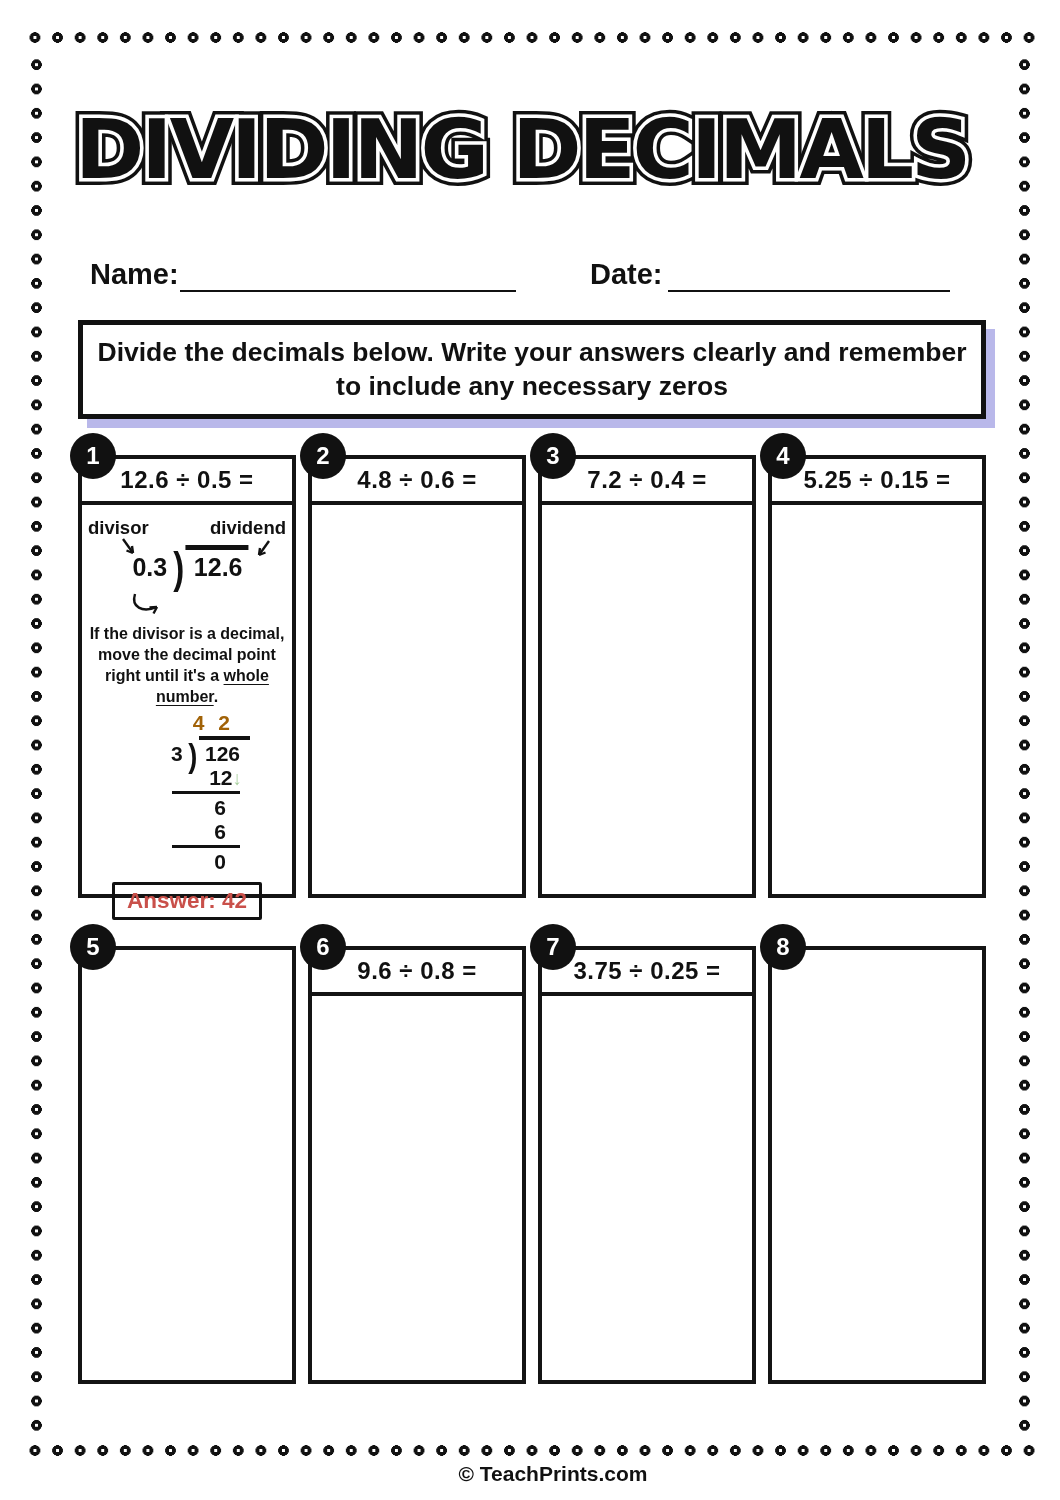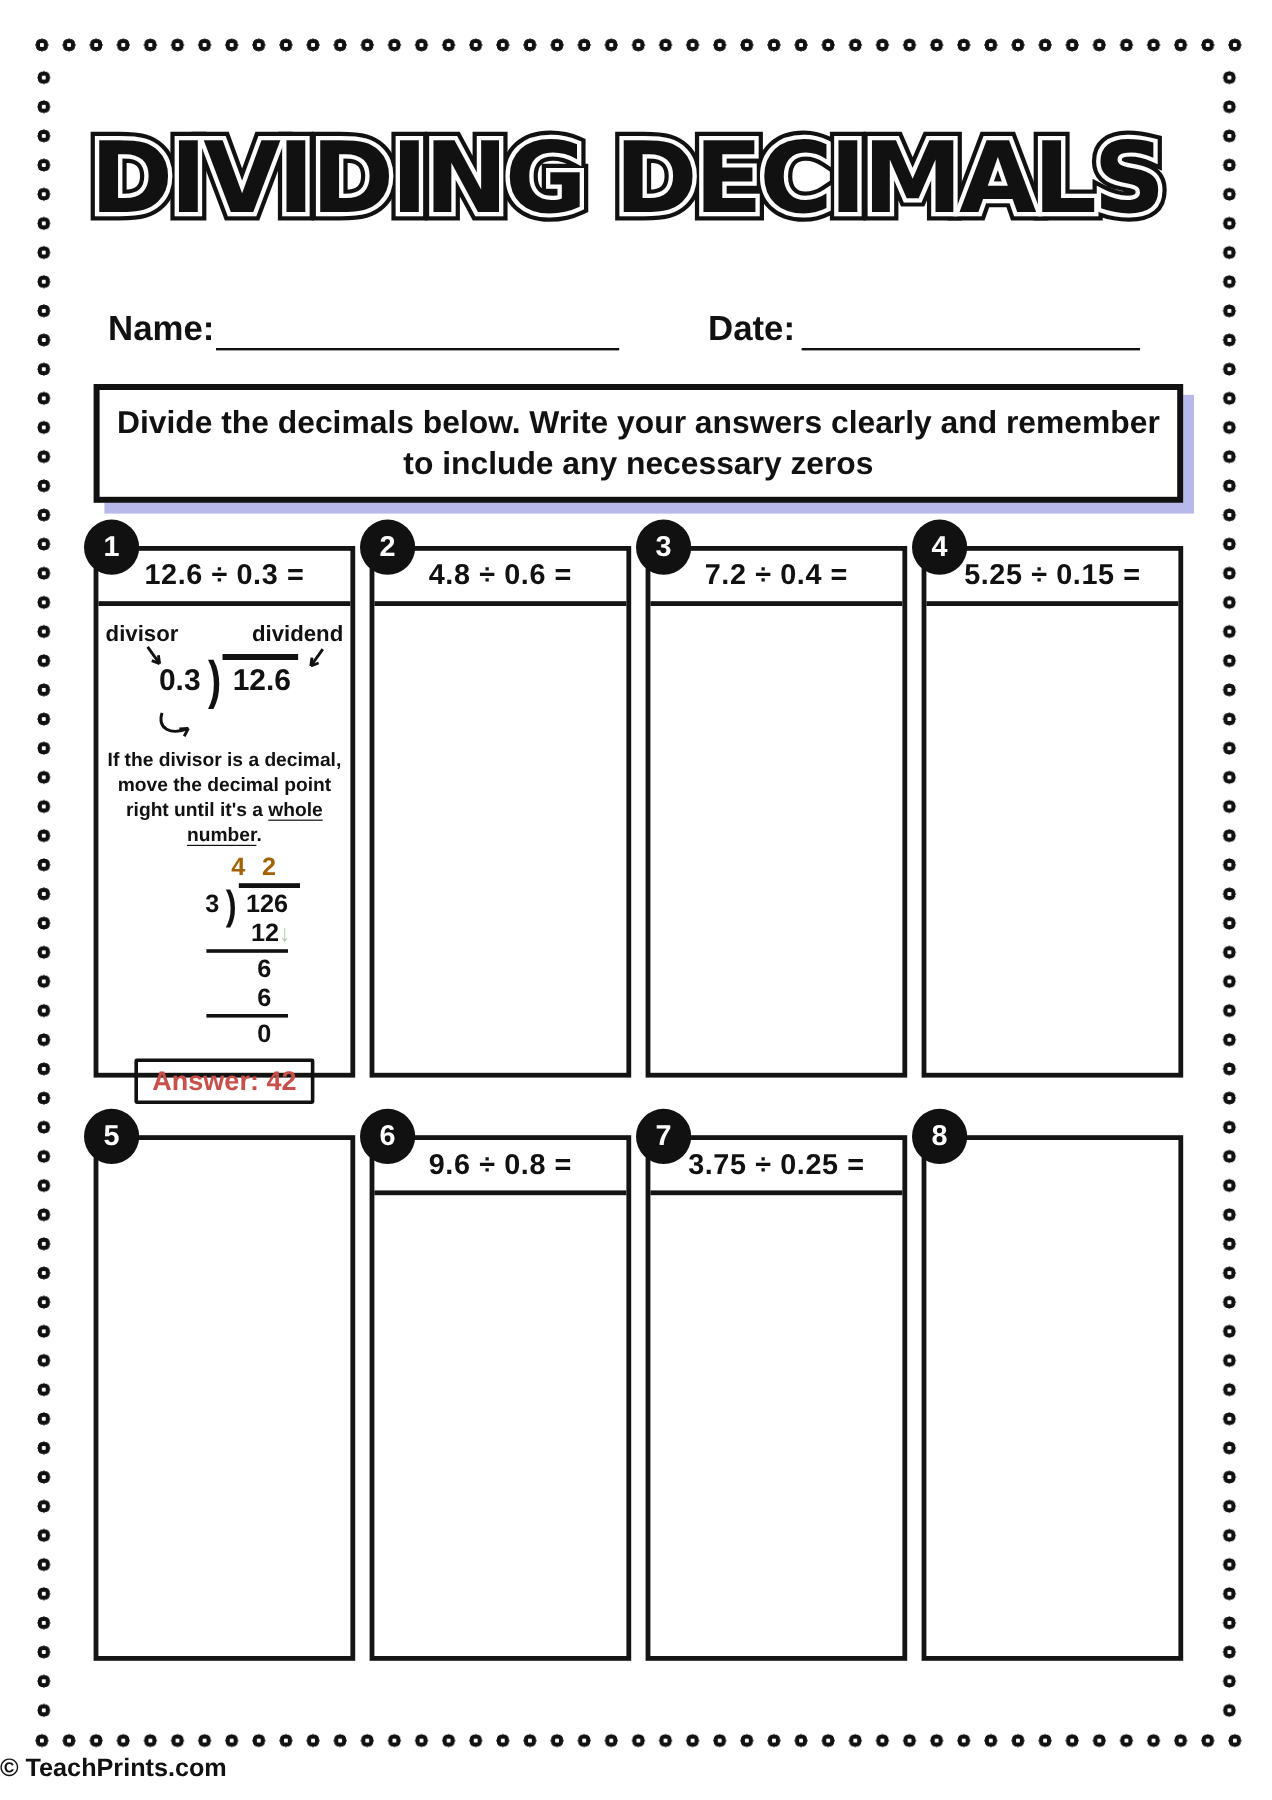--- a/index.html
+++ b/index.html
@@ -88,22 +88,22 @@
   .ld-r12 { padding-right:22px; }
   .ld-green { color:#a8cf9e; position:relative; margin-right:-14px; font-size:19px; }
   .ld-line { border-bottom:3px solid #111; width:68px; margin:1px 10px 2px auto; }
   .ld-r6 { padding-right:24px; }
   .ld-r0 { padding-right:24px; }
 
   .ans-box { width:fit-content; margin:8px auto 0 auto; border:3.5px solid #111; border-radius:2px;
     padding:3px 12px; color:#c9504a; font-size:22.5px; font-weight:700; }
 
   
-  .footer { position:absolute; left:0; top:1462px; width:100%; text-align:left;
-    font-size:21px; font-weight:600; }
+  .footer { position:absolute; left:0; top:1462px; width:100%; text-align:center;
+    font-size:21px; font-weight:600;padding-left:46px; }
 </style>
 </head>
 <body>
 
 <div class="page">
 
   <div class="dots dots-h dots-top"></div>
   <div class="dots dots-h dots-bottom"></div>
   <div class="dots dots-v dots-left"></div>
   <div class="dots dots-v dots-right"></div>
@@ -127,21 +127,21 @@
     <div class="instr-text">Divide the decimals below. Write your answers clearly and remember to include any necessary zeros</div>
   </div>
 
   <div class="grid">
 
     <div class="pbox row1">
       <div class="badge">
           <span>1</span>
         </div>
       <div class="phead">
-          <span>12.6 ÷ 0.3 =</span>
+          <span>12.6 ÷ 0.5 =</span>
         </div>
       <div class="pbody">
         <div class="ex">
           <div class="ex-diagram">
             <span class="lab-divisor">divisor</span>
             <span class="lab-dividend">dividend</span>
             <svg class="arrow-svg a1" width="18" height="22" viewBox="0 0 18 22">
               <path d="M3 2 L13 16" stroke="#111" stroke-width="2.4" fill="none"></path>
               <path d="M13 16 L6.5 13.5 M13 16 L12 9" stroke="#111" stroke-width="2.4" fill="none"></path>
             </svg>

